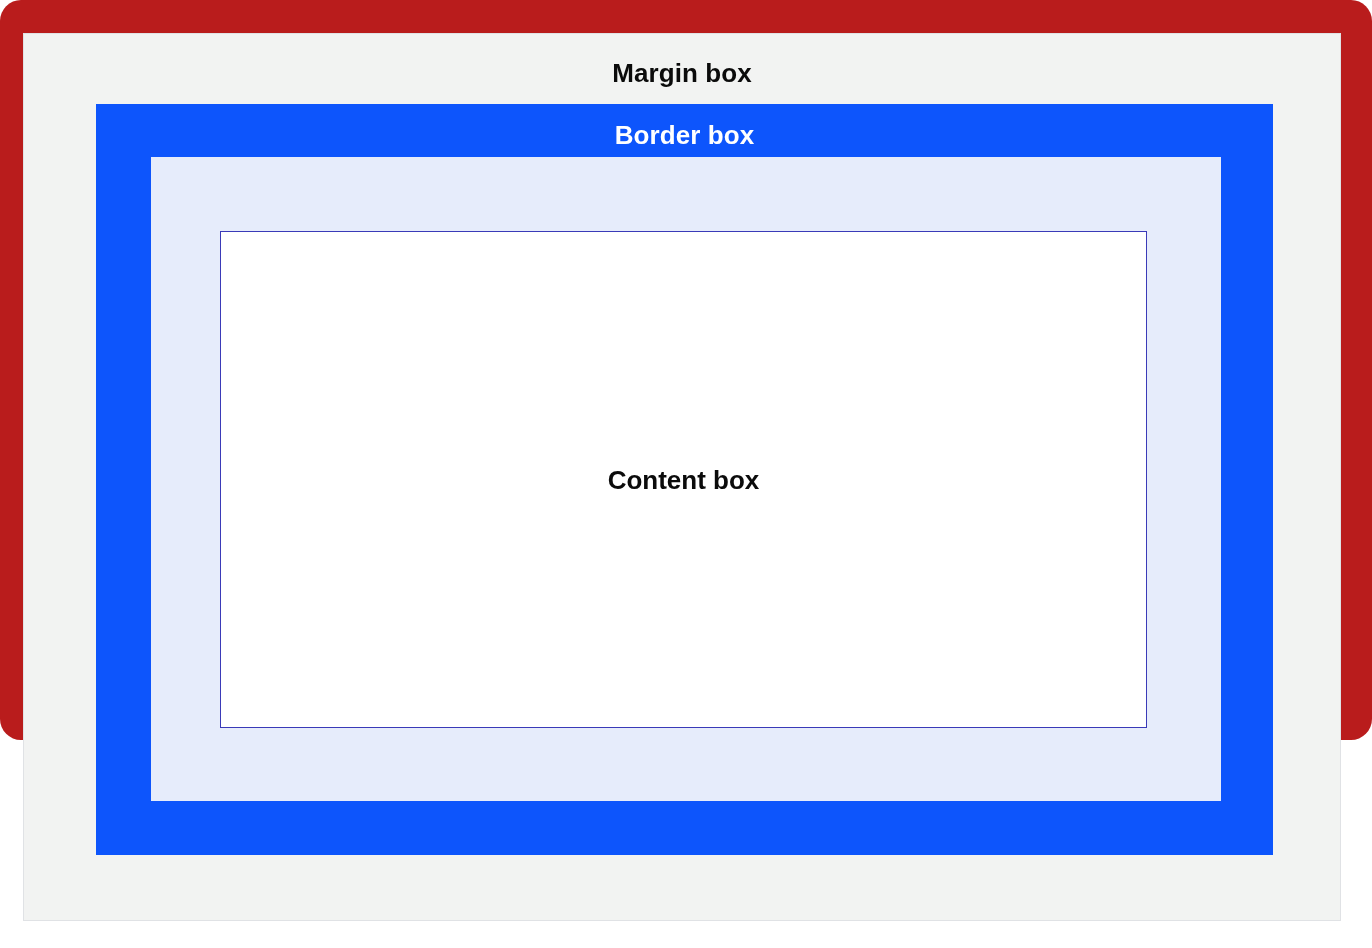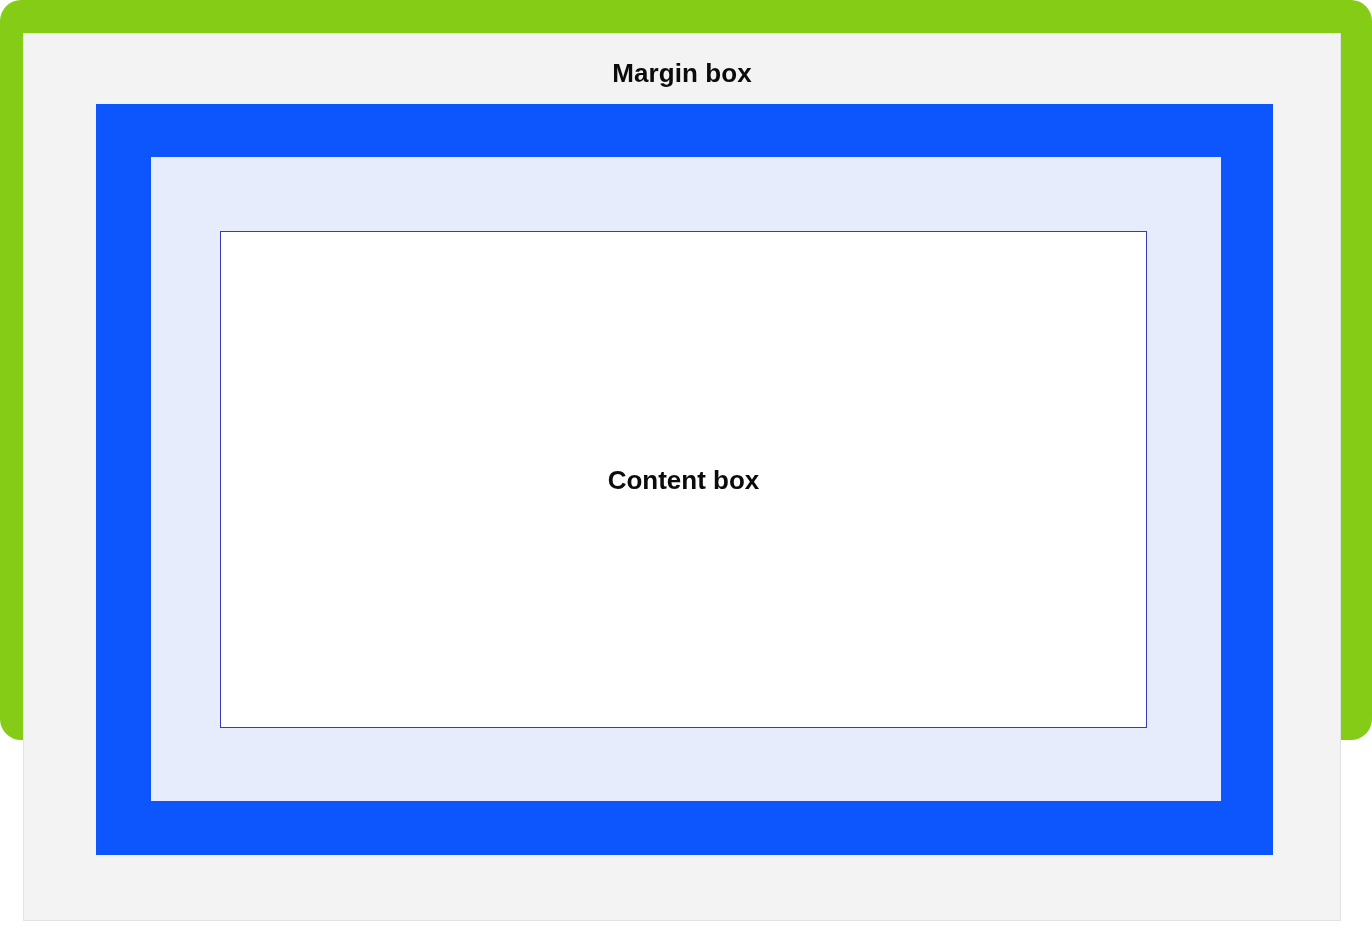--- a/index.html
+++ b/index.html
@@ -11,21 +11,21 @@
     width: 1372px;
     height: 948px;
     font-family: "Liberation Sans", "DejaVu Sans", sans-serif;
     overflow: hidden;
   }
 
   #diagram-root {
     position: relative;
     width: 1372px;
     height: 740px;
-    background: #84cc16;
+    background: #b91c1c;
     border-radius: 21px;
   }
 
   
   .margin-box {
     position: absolute;
     left: 23px;
     top: 33px;
     width: 1318px;
     height: 888px;
@@ -113,20 +113,21 @@
 </style>
 </head>
 <body>
 
 <div id="diagram-root">
 
   <div class="margin-box">
     <div class="box-label label-margin">Margin box</div>
 
     <div class="border-box">
+      <div class="box-label label-border">Border box</div>
 
       <div class="padding-box">
 
         <div class="content-box">
           <div class="label-content">Content box</div>
         </div>
 
       </div>
     </div>
   </div>

